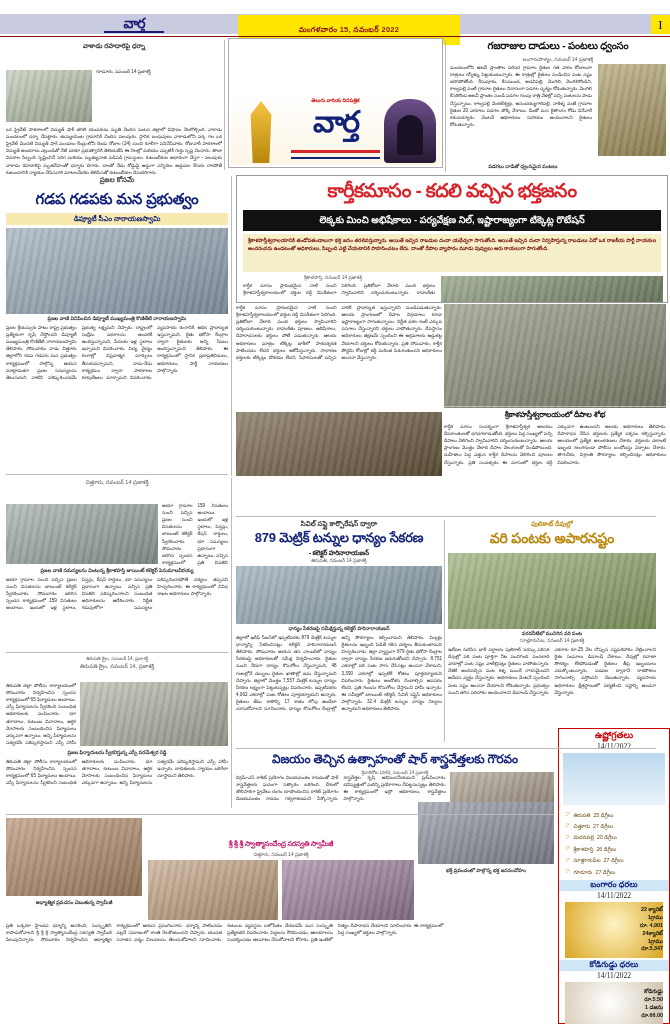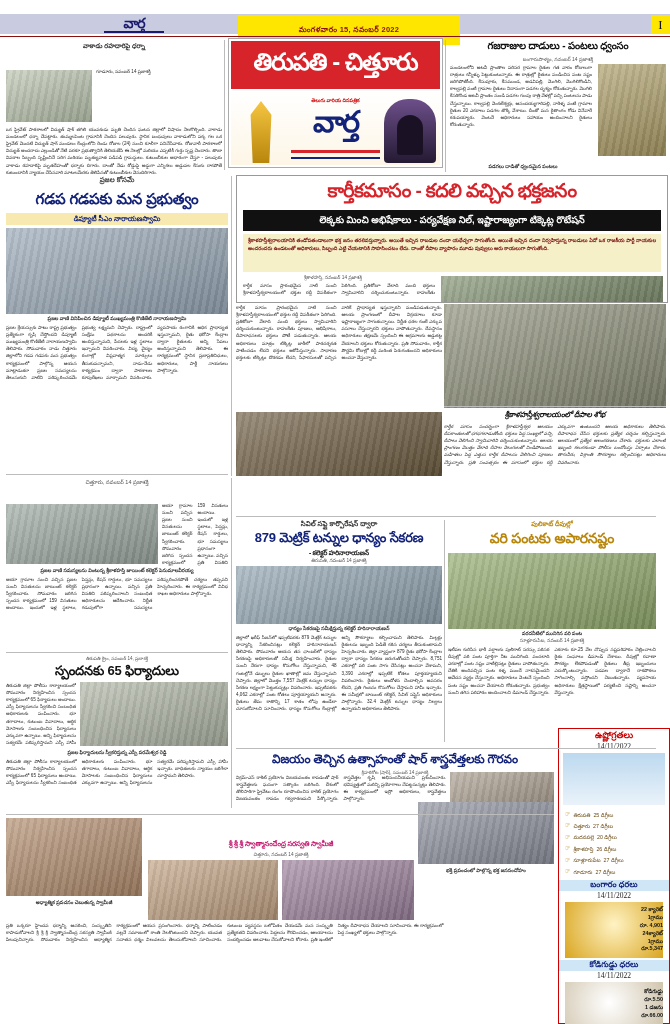--- a/index.html
+++ b/index.html
@@ -109,23 +109,20 @@
 
   <div style="position:absolute;left:450px;top:40px;width:216px;height:132px;">
     <div class="hl" style="font-size:10px;color:#111;">గజరాజుల దాడులు - పంటలు ధ్వంసం</div>
     <div class="byline" style="margin-top:2px;font-size:5px;">బంగారుపాళ్యం, నవంబర్ 14 ప్రజాశక్తి</div>
     <div class="photo" style="position:absolute;right:0;top:24px;width:68px;height:92px;background:#a99a63;"></div>
     <div class="body-text" style="position:absolute;left:0;top:24px;width:142px;height:96px;overflow:hidden;">మండలంలోని అటవీ ప్రాంతాల పరిసర గ్రామాల రైతుల గత వారం రోజులుగా రాత్రులు కన్నీళ్ళు పెట్టుకుంటున్నారు. ఈ రాత్రుల్లో రైతులు పండించిన పంట నష్టం జరిగిపోతోంది. కేసువూరు, కేసముండ, అడవిపల్లి, మొగిలి, మొగిలిగొండిని, కాల్వపల్లి వంటి గ్రామాల రైతులు నిదానంగా పడగల దృశ్యం కోరుతున్నారు. మొగిలి కేసరికొండ అటవీ ప్రాంతం నుండి పడగల గుంపు రాత్రి వేళల్లో వచ్చి పంటలను పాడు చేస్తున్నాయి. కాల్వపల్లి వెంకటేశ్వర్లు, ఆనందయ్యగారిపల్లి, నారెళ్ళ వంటి గ్రామాల రైతుల 20 ఎకరాలు పడగల తొక్కి వేశాయి. దీంతో మన రైతాంగం గోడు వినేవారే కరువయ్యారు. వెంటనే అధికారులు సహాయం అందించాలని రైతులు కోరుతున్నారు.</div>
     <div class="cap" style="position:absolute;left:0;top:122px;width:146px;">పడగలు దాడితో ధ్వంసమైన పంటలు</div>
   </div>
 
   <div class="logo-wrap">
-    <div class="logo-red">
-      <span>తిరుపతి - చిత్తూరు</span>
-    </div>
     <div class="logo-bottom">
       <div class="logo-temple"></div>
       <div class="logo-deity"></div>
       <div class="logo-tag">తెలుగు వారియ దినపత్రిక</div>
       <div class="logo-name">వార్త</div>
       <div class="logo-bar"></div>
       <div class="logo-bar2"></div>
     </div>
   </div>
 
@@ -146,36 +143,35 @@
     <div class="body-text" style="position:absolute;left:6px;top:106px;width:192px;height:20px;overflow:hidden;column-count:2;">కార్తీక మాసం ప్రారంభమైన నాటి నుంచి శ్రీకాళహస్తీశ్వరాలయంలో భక్తుల రద్దీ విపరీతంగా పెరిగింది. ప్రతిరోజూ వేలాది మంది భక్తులు స్వామివారిని దర్శించుకుంటున్నారు. రాహుకేతు పూజలు, అభిషేకాలు, దీపారాధనలకు భక్తులు పోటీ పడుతున్నారు. ఆలయ అధికారులు మాత్రం టిక్కెట్ల జారీలో పారదర్శకత పాటించడం లేదని భక్తులు ఆరోపిస్తున్నారు. సాధారణ భక్తులకు టిక్కెట్లు దొరకడం లేదని, సిఫారసులతో వచ్చిన వారికే ప్రాధాన్యత ఇస్తున్నారని మండిపడుతున్నారు. ఆలయ ప్రాంగణంలో దీపాల విక్రయాలు కూడా ఇష్టారాజ్యంగా సాగుతున్నాయి. నిర్ణీత ధరల కంటే ఎక్కువ వసూలు చేస్తున్నారని భక్తులు వాపోతున్నారు. దేవస్థానం అధికారులు తక్షణమే స్పందించి ఈ అక్రమాలకు అడ్డుకట్ట వేయాలని భక్తులు కోరుతున్నారు. ప్రతి సోమవారం, కార్తీక పౌర్ణమి రోజుల్లో రద్దీ మరింత పెరుగుతుందని అధికారులు అంచనా వేస్తున్నారు.</div>
     <div class="photo" style="position:absolute;left:204px;top:100px;width:222px;height:26px;background:#7f8f6f;"></div>
   </div>
 
   <div style="position:absolute;left:236px;top:304px;width:206px;height:106px;">
     <div class="body-text" style="height:106px;overflow:hidden;column-count:2;">కార్తీక మాసం ప్రారంభమైన నాటి నుంచి శ్రీకాళహస్తీశ్వరాలయంలో భక్తుల రద్దీ విపరీతంగా పెరిగింది. ప్రతిరోజూ వేలాది మంది భక్తులు స్వామివారిని దర్శించుకుంటున్నారు. రాహుకేతు పూజలు, అభిషేకాలు, దీపారాధనలకు భక్తులు పోటీ పడుతున్నారు. ఆలయ అధికారులు మాత్రం టిక్కెట్ల జారీలో పారదర్శకత పాటించడం లేదని భక్తులు ఆరోపిస్తున్నారు. సాధారణ భక్తులకు టిక్కెట్లు దొరకడం లేదని, సిఫారసులతో వచ్చిన వారికే ప్రాధాన్యత ఇస్తున్నారని మండిపడుతున్నారు. ఆలయ ప్రాంగణంలో దీపాల విక్రయాలు కూడా ఇష్టారాజ్యంగా సాగుతున్నాయి. నిర్ణీత ధరల కంటే ఎక్కువ వసూలు చేస్తున్నారని భక్తులు వాపోతున్నారు. దేవస్థానం అధికారులు తక్షణమే స్పందించి ఈ అక్రమాలకు అడ్డుకట్ట వేయాలని భక్తులు కోరుతున్నారు. ప్రతి సోమవారం, కార్తీక పౌర్ణమి రోజుల్లో రద్దీ మరింత పెరుగుతుందని అధికారులు అంచనా వేస్తున్నారు.</div>
   </div>
   <div class="photo" style="position:absolute;left:444px;top:304px;width:222px;height:104px;background:#8a8c76;"></div>
   <div class="photo" style="position:absolute;left:236px;top:412px;width:206px;height:64px;background:#6b5a3e;"></div>
 
-  <div style="position:absolute;left:444px;top:410px;width:222px;height:66px;font-style:italic;">
+  <div style="position:absolute;left:444px;top:410px;width:222px;height:66px;">
     <div class="hl" style="font-size:7.5px;color:#111;">శ్రీకాళహస్తీశ్వరాలయంలో దీపాల శోభ</div>
     <div class="body-text" style="margin-top:2px;height:54px;overflow:hidden;column-count:2;">కార్తీక మాసం సందర్భంగా శ్రీకాళహస్తీశ్వర ఆలయం దీపకాంతులతో ధగధగలాడుతోంది. భక్తులు పెద్ద సంఖ్యలో వచ్చి దీపాలు వెలిగించి స్వామివారిని దర్శించుకుంటున్నారు. ఆలయ ప్రాంగణం మొత్తం వేలాది దీపాల వెలుగులతో నిండిపోయింది. మహిళలు పెద్ద ఎత్తున కార్తీక దీపాలను వెలిగించి పూజలు చేస్తున్నారు. ప్రతి సంవత్సరం ఈ మాసంలో భక్తుల రద్దీ ఎక్కువగా ఉంటుందని ఆలయ అధికారులు తెలిపారు. దీపారాధన చేసిన భక్తులకు ప్రత్యేక దర్శనం కల్పిస్తున్నారు. ఆలయంలో ప్రత్యేక అలంకరణలు చేశారు. భక్తులకు ఎలాంటి ఇబ్బంది కలుగకుండా పోలీసు బందోబస్తు ఏర్పాటు చేశారు. తాగునీరు, విశ్రాంతి సౌకర్యాలు కల్పించినట్లు అధికారులు వివరించారు.</div>
   </div>
 
   <div style="position:absolute;left:6px;top:478px;width:222px;height:172px;">
     <div class="byline" style="margin-top:1px;">చిత్తూరు, నవంబర్ 14 ప్రజాశక్తి</div>
     <div class="photo" style="position:absolute;left:0;top:26px;width:152px;height:60px;background:#9aa6a0;"></div>
     <div class="body-text" style="position:absolute;left:156px;top:24px;width:66px;height:64px;overflow:hidden;column-count:2;">ఆయా గ్రామాల నుంచి వచ్చిన ప్రజల నుంచి వినతులను జాయింట్ కలెక్టర్ స్వీకరించారు. సోమవారం జరిగిన స్పందన కార్యక్రమంలో 159 వినతులు అందాయి. ఇందులో ఇళ్ల స్థలాలు, పెన్షన్లు, రేషన్ కార్డులు, భూ సమస్యలు ప్రధానంగా ఉన్నాయి. వచ్చిన ప్రతి వినతిని పరిష్కరించాలని సంబంధిత అధికారులను ఆదేశించారు. నిర్ణీత గడువులోగా సమస్యలు పరిష్కరించకపోతే చర్యలు తప్పవని హెచ్చరించారు. ఈ కార్యక్రమంలో వివిధ శాఖల అధికారులు పాల్గొన్నారు.</div>
     <div class="cap" style="position:absolute;left:0;top:88px;width:222px;">ప్రజల వాణి సమస్యలను వింటున్న శ్రీకాళహస్తి జాయింట్ కలెక్టర్ పెనుమాలవీరయ్య</div>
     <div class="body-text" style="position:absolute;left:0;top:98px;width:222px;height:72px;overflow:hidden;column-count:3;">ఆయా గ్రామాల నుంచి వచ్చిన ప్రజల నుంచి వినతులను జాయింట్ కలెక్టర్ స్వీకరించారు. సోమవారం జరిగిన స్పందన కార్యక్రమంలో 159 వినతులు అందాయి. ఇందులో ఇళ్ల స్థలాలు, పెన్షన్లు, రేషన్ కార్డులు, భూ సమస్యలు ప్రధానంగా ఉన్నాయి. వచ్చిన ప్రతి వినతిని పరిష్కరించాలని సంబంధిత అధికారులను ఆదేశించారు. నిర్ణీత గడువులోగా సమస్యలు పరిష్కరించకపోతే చర్యలు తప్పవని హెచ్చరించారు. ఈ కార్యక్రమంలో వివిధ శాఖల అధికారులు పాల్గొన్నారు.</div>
   </div>
 
   <div style="position:absolute;left:6px;top:656px;width:222px;height:150px;">
     <div class="byline" style="font-size:4.6px;">తిరుపతి క్రైం, నవంబర్ 14, ప్రజాశక్తి</div>
-    <div class="hl" style="font-size:13px;color:#111;margin-top:1px;">స్పందనకు 65 ఫిర్యాదులు</div>
     <div class="byline" style="margin-top:1px;">తిరుపతి క్రైం, నవంబర్ 14, ప్రజాశక్తి</div>
     <div class="body-text" style="position:absolute;left:0;top:26px;width:70px;height:64px;overflow:hidden;">తిరుపతి జిల్లా పోలీసు కార్యాలయంలో సోమవారం నిర్వహించిన స్పందన కార్యక్రమంలో 65 ఫిర్యాదులు అందాయి. ఎస్పీ ఫిర్యాదులను స్వీకరించి సంబంధిత అధికారులకు పంపించారు. భూ తగాదాలు, కుటుంబ వివాదాలు, ఆర్థిక మోసాలకు సంబంధించిన ఫిర్యాదులు ఎక్కువగా ఉన్నాయి. అన్ని ఫిర్యాదులను సత్వరమే పరిష్కరిస్తామని ఎస్పీ హామీ ఇచ్చారు. బాధితులకు న్యాయం జరిగేలా చూస్తామని తెలిపారు.</div>
     <div class="photo" style="position:absolute;left:74px;top:26px;width:148px;height:64px;background:#aeb4a4;"></div>
     <div class="cap" style="position:absolute;left:0;top:92px;width:222px;">ప్రజల ఫిర్యాదులను స్వీకరిస్తున్న ఎస్పీ పరమేశ్వర రెడ్డి</div>
     <div class="body-text" style="position:absolute;left:0;top:102px;width:222px;height:46px;overflow:hidden;column-count:3;">తిరుపతి జిల్లా పోలీసు కార్యాలయంలో సోమవారం నిర్వహించిన స్పందన కార్యక్రమంలో 65 ఫిర్యాదులు అందాయి. ఎస్పీ ఫిర్యాదులను స్వీకరించి సంబంధిత అధికారులకు పంపించారు. భూ తగాదాలు, కుటుంబ వివాదాలు, ఆర్థిక మోసాలకు సంబంధించిన ఫిర్యాదులు ఎక్కువగా ఉన్నాయి. అన్ని ఫిర్యాదులను సత్వరమే పరిష్కరిస్తామని ఎస్పీ హామీ ఇచ్చారు. బాధితులకు న్యాయం జరిగేలా చూస్తామని తెలిపారు.</div>
   </div>
 
   <div style="position:absolute;left:236px;top:520px;width:206px;height:222px;">
     <div class="kicker" style="font-size:7px;">సివిల్ సప్లై కార్పొరేషన్ ద్వారా</div>
     <div class="hl" style="font-size:13px;color:#14237a;margin-top:1px;">879 మెట్రిక్ టన్నుల ధాన్యం సేకరణ</div>

